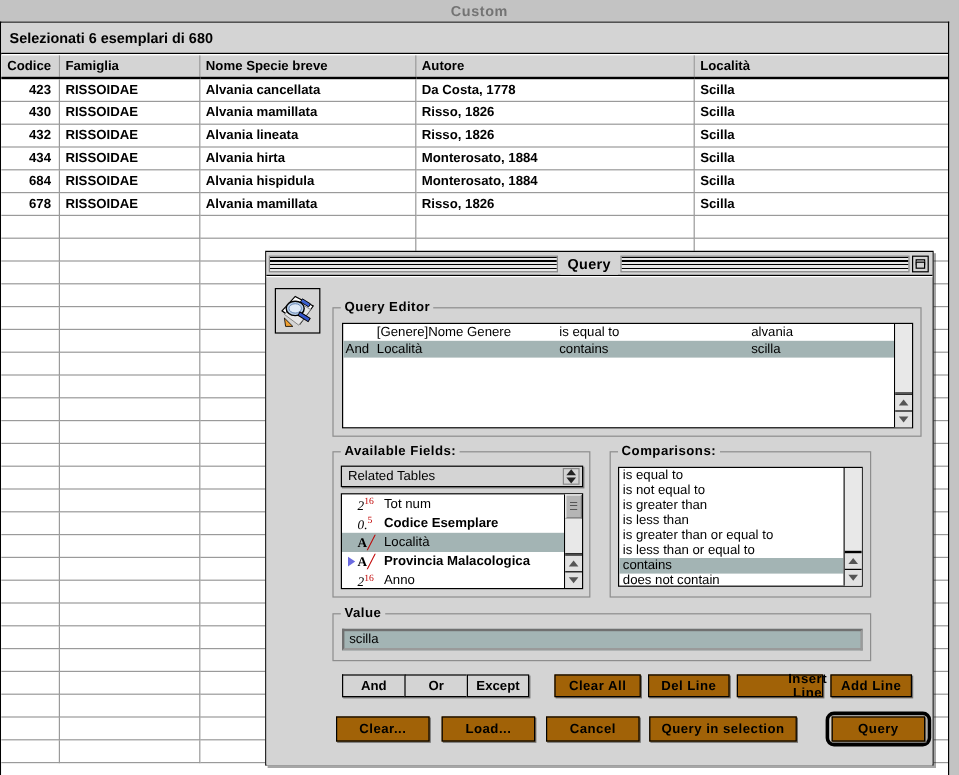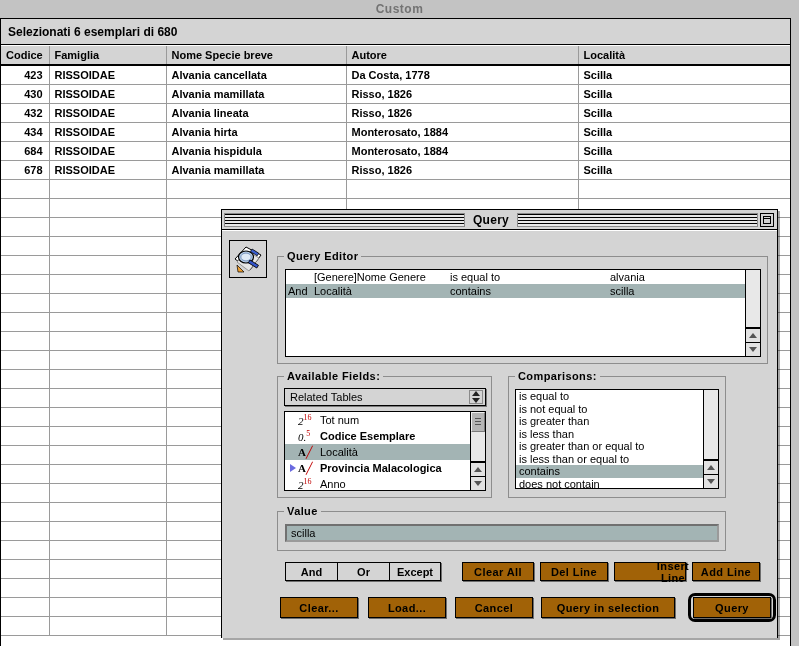--- a/index.html
+++ b/index.html
@@ -204,21 +204,21 @@
   .qe-rows { flex: 1 1 auto; overflow: hidden; }
   .qe-row {
     display: flex;
     height: 14px;
     font-size: 11px;
     line-height: 14px;
     color: #000;
   }
   .qe-row.sel { background: #a3b4b4; }
   .qe-c0 { width: 28px; padding-left: 2px; }
-  .qe-c1 { width: 136px; }
+  .qe-c1 { width: 152px; }
   .qe-c2 { width: 160px; }
   .qe-c3 { flex: 1 1 auto; }
 
   
   .vscroll {
     width: 15px;
     background: #d4d4d4;
     border-left: 1px solid #000;
     display: flex;
     flex-direction: column;
@@ -386,21 +386,21 @@
   .row-btns { position: absolute; top: 331px; height: 19px; }
   #btn-clear-all { left: 240px; width: 72px; height: 19px; }
   #btn-del-line  { left: 318px; width: 68px; height: 19px; }
   #btn-insert-line { left: 392px; width: 72px; height: 19px; padding-left: 46px; }
   #btn-add-line  { left: 470px; width: 68px; height: 19px; }
 
   .row-btns2 { position: absolute; top: 366px; height: 21px; }
   #btn-save   { left: 58px;  width: 78px; height: 21px; }
   #btn-load   { left: 146px; width: 78px; height: 21px; }
   #btn-cancel { left: 233px; width: 78px; height: 21px; }
-  #btn-qsel   { left: 319px; width: 134px; height: 21px; }
+  #btn-qsel   { left: 319px; width: 123px; height: 21px; }
 
   .default-ring {
     position: absolute;
     left: 466px; top: 362px;
     width: 88px; height: 29px;
     border: 3px solid #000;
     border-radius: 7px;
     background: #d4d4d4;
   }
   #btn-query {

